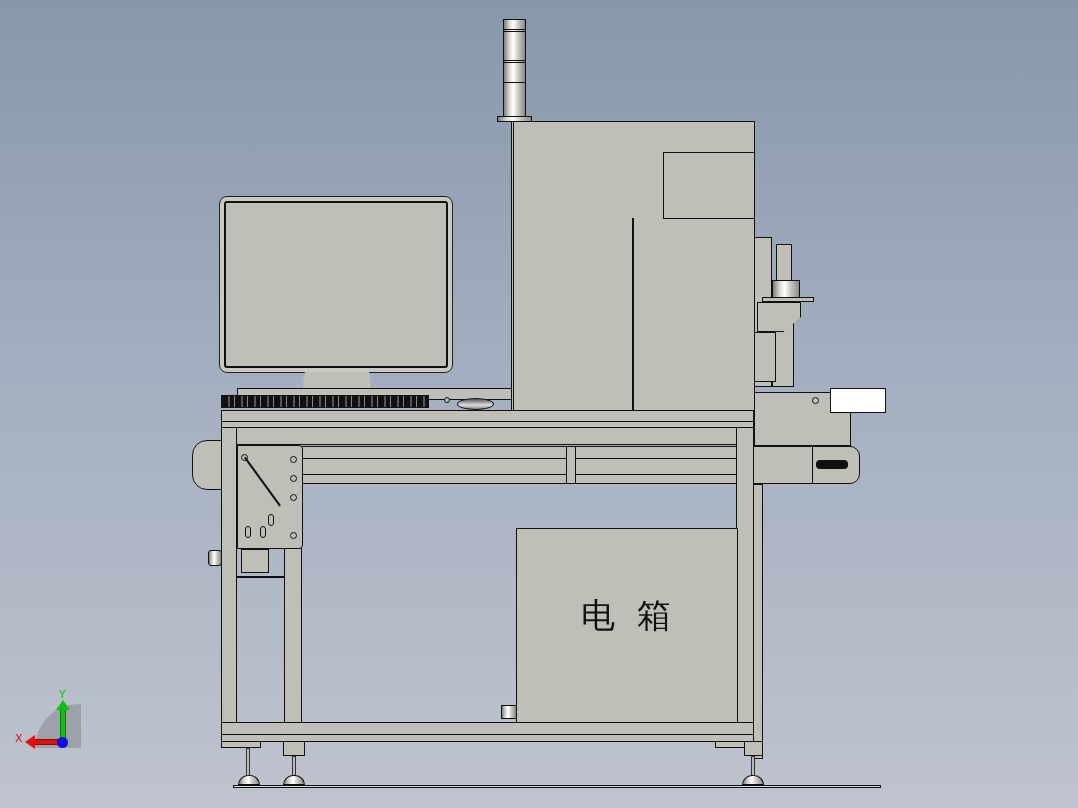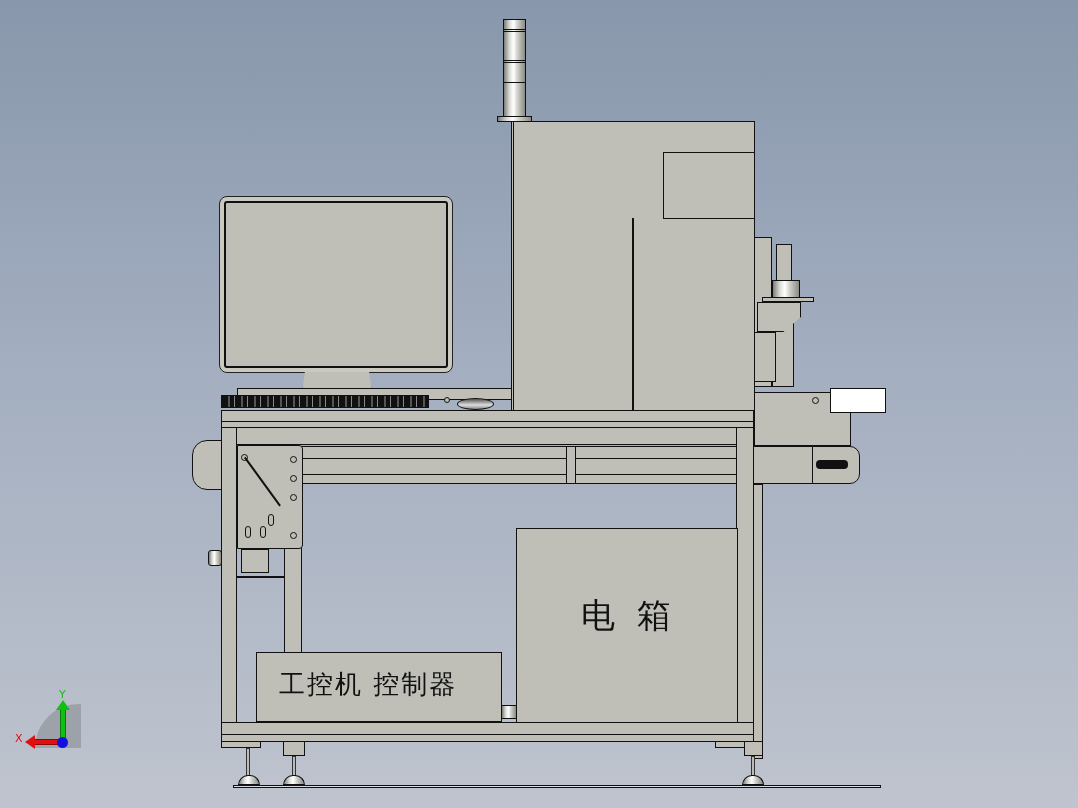--- a/index.html
+++ b/index.html
@@ -95,23 +95,20 @@
     <div class="abs hole" style="left:3px;top:8px;"></div>
     <div class="abs" style="left:6px;top:12px;width:1.5px;height:60px;background:#111;transform:rotate(-36deg);transform-origin:top left;"></div>
     <div class="abs" style="left:7px;top:80px;width:6px;height:12px;border:1.2px solid #111;border-radius:3px;"></div>
     <div class="abs" style="left:22px;top:80px;width:6px;height:12px;border:1.2px solid #111;border-radius:3px;"></div>
     <div class="abs" style="left:30px;top:68px;width:6px;height:12px;border:1.2px solid #111;border-radius:3px;"></div>
   </div>
   <div class="abs chrome" style="left:208px;top:550px;width:14px;height:16px;border-radius:3px;"></div>
   <div class="abs part" style="left:241px;top:549px;width:28px;height:24px;"></div>
   <div class="abs line" style="left:237px;top:576px;width:47px;height:2px;"></div>
 
-  <div class="abs part" style="left:256px;top:652px;width:246px;height:70px;">
-    <div class="abs label-cn" style="left:22px;top:14px;font-size:26px;white-space:nowrap;">工控机 控制器</div>
-  </div>
   <div class="abs chrome" style="left:501px;top:705px;width:16px;height:14px;"></div>
 
   <div class="abs part" style="left:516px;top:528px;width:222px;height:196px;">
     <div class="abs label-cn" style="left:64px;top:64px;font-size:34px;">电</div>
     <div class="abs label-cn" style="left:120px;top:64px;font-size:34px;">箱</div>
   </div>
 
   <div class="abs part" style="left:221px;top:722px;width:533px;height:20px;"></div>
   <div class="abs line" style="left:221px;top:734px;width:533px;height:1px;"></div>
   <div class="abs part" style="left:221px;top:741px;width:40px;height:7px;"></div>

